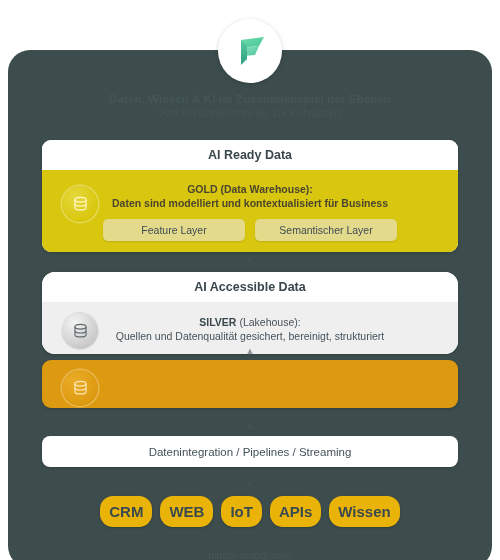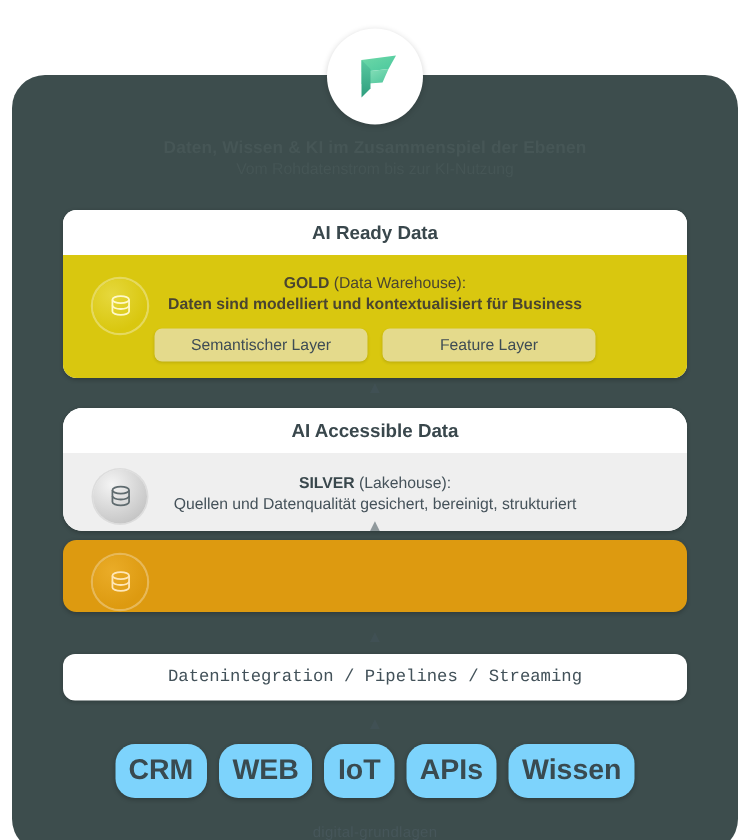--- a/index.html
+++ b/index.html
@@ -105,21 +105,21 @@
     box-sizing: border-box;
   }
   #gold-text {
     text-align: center;
     color: #4a4530;
     font-size: 10.5px;
     font-weight: bold;
     line-height: 14px;
     padding: 3px 0 0 0;
   }
-  #gold-text .reg { font-weight: normal; }
+  #gold-text .reg { font-weight: bold; }
   #gold-chips {
     display: flex;
     gap: 10px;
     justify-content: center;
     margin-top: 9px;
   }
   .gold-chip {
     background: #e4da8c;
     color: #3e4c55;
     font-size: 10.5px;
@@ -205,39 +205,38 @@
     width: 416px;
     height: 31px;
     background: #ffffff;
     border-radius: 8px;
     box-shadow: 0 1px 3px rgba(0,0,0,.22);
     display: flex;
     align-items: center;
     justify-content: center;
     font-size: 11.5px;
     color: #43525a;
-    font-family: Liberation Mono, monospace;
   }
 
   
   #sources {
     position: absolute;
     left: 42px;
     top: 480px;
     width: 416px;
     display: flex;
     justify-content: center;
     gap: 8px;
   }
   .source-box {
-    background: #7dd3fc;
+    background: #eab308;
     border-radius: 13px;
     box-shadow: 0 1px 3px rgba(0,0,0,.22);
     padding: 7px 9px;
-    font-size: 19px;
+    font-size: 15px;
     font-weight: bold;
     color: #394a50;
     text-align: center;
     white-space: nowrap;
   }
 
   
   .connector {
     position: absolute;
     left: 0;
@@ -307,22 +306,22 @@
           <ellipse cx="12" cy="6" rx="7" ry="2.9" fill="none" stroke="#fff9c9" stroke-width="1.5"></ellipse>
           <path d="M5 6 v5 a7 2.9 0 0 0 14 0 V6" fill="none" stroke="#fff9c9" stroke-width="1.5"></path>
           <path d="M5 11 v5 a7 2.9 0 0 0 14 0 v-5" fill="none" stroke="#fff9c9" stroke-width="1.5"></path>
         </svg>
       </div>
       <div id="gold-text">
         <span>GOLD</span><span class="reg"> (Data Warehouse):</span><br>
         <span>Daten sind modelliert und kontextualisiert für Business</span>
       </div>
       <div id="gold-chips">
+        <div class="gold-chip">Feature Layer</div>
         <div class="gold-chip">Semantischer Layer</div>
-        <div class="gold-chip">Feature Layer</div>
       </div>
     </div>
   </div>
 
   <div class="connector" id="conn-1">▲</div>
 
   <div class="panel-card" id="card-silver">
     <div class="panel-title">AI Accessible Data</div>
     <div id="silver-body">
       <div class="disc-icon" id="silver-icon">

